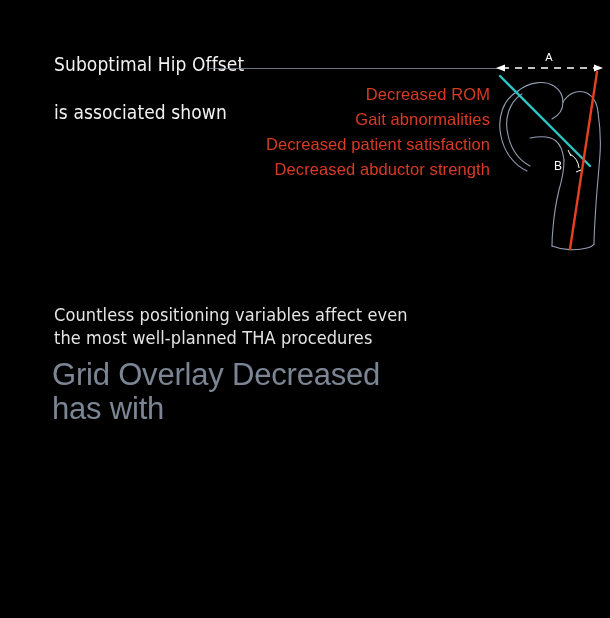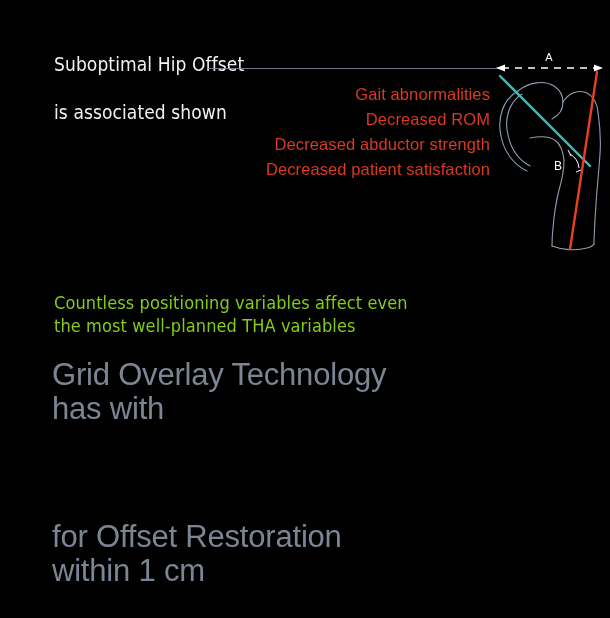--- a/index.html
+++ b/index.html
@@ -74,22 +74,22 @@
     top: 44px;
     width: 142px;
     height: 215px;
   }
   .diagram svg { display: block; }
 
   
   .teal-block {
     position: absolute;
     left: 38px;
-    top: 291px;
-    color: #84cc16;
+    top: 303px;
+    color: #e5e5e5;
     font-family: "Liberation Sans Narrow", "DejaVu Sans Condensed", "Liberation Sans", sans-serif;
     font-size: 18px;
     font-weight: 400;
     line-height: 23px;
     letter-spacing: 0.1px;
   }
   .teal-line { display: block; }
 
   
   .grey-lead {
@@ -136,24 +136,24 @@
 <div class="stage">
 
   <div class="headline">
     <span class="headline-line-1">Suboptimal Hip Offset</span>
     <span class="headline-line-2">is associated shown</span>
   </div>
 
   <div class="rule"></div>
 
   <div class="consequences">
+    <span class="consequence">Decreased ROM</span>
     <span class="consequence">Gait abnormalities</span>
-    <span class="consequence">Decreased ROM</span>
+    <span class="consequence">Decreased patient satisfaction</span>
     <span class="consequence">Decreased abductor strength</span>
-    <span class="consequence">Decreased patient satisfaction</span>
   </div>
 
   <div class="diagram">
     <svg width="142" height="215" viewBox="0 0 142 215" xmlns="http://www.w3.org/2000/svg">
 
       <g fill="none" stroke="#9aa6bb" stroke-width="1.1" stroke-linecap="round" stroke-linejoin="round" opacity="0.95">
 
         <path d="M 34 47 C 19 55, 13 74, 17 92 C 20 108, 30 121, 43 127"></path>
 
         <path d="M 38 50 C 25 58, 20 75, 24 91 C 27 105, 35 116, 46 122"></path>
@@ -192,27 +192,23 @@
         <path d="M 86 110 A 18 18 0 0 1 95 124"></path>
         <line x1="84" y1="106" x2="87" y2="112"></line>
         <line x1="97" y1="126" x2="92" y2="128"></line>
       </g>
       <text x="74" y="126" fill="#ffffff" font-family="Liberation Sans, sans-serif" font-size="12" text-anchor="middle">B</text>
     </svg>
   </div>
 
   <div class="teal-block">
     <span class="teal-line">Countless positioning variables affect even</span>
-    <span class="teal-line">the most well-planned THA variables</span>
+    <span class="teal-line">the most well-planned THA procedures</span>
   </div>
 
   <div class="grey-lead">
-    <span>Grid Overlay Technology</span>
+    <span>Grid Overlay Decreased</span>
     <span>has with</span>
   </div>
 
 
-  <div class="grey-tail">
-    <span>for Offset Restoration</span>
-    <span>within 1 cm</span>
-  </div>
 
 </div>
 
 </body></html>

